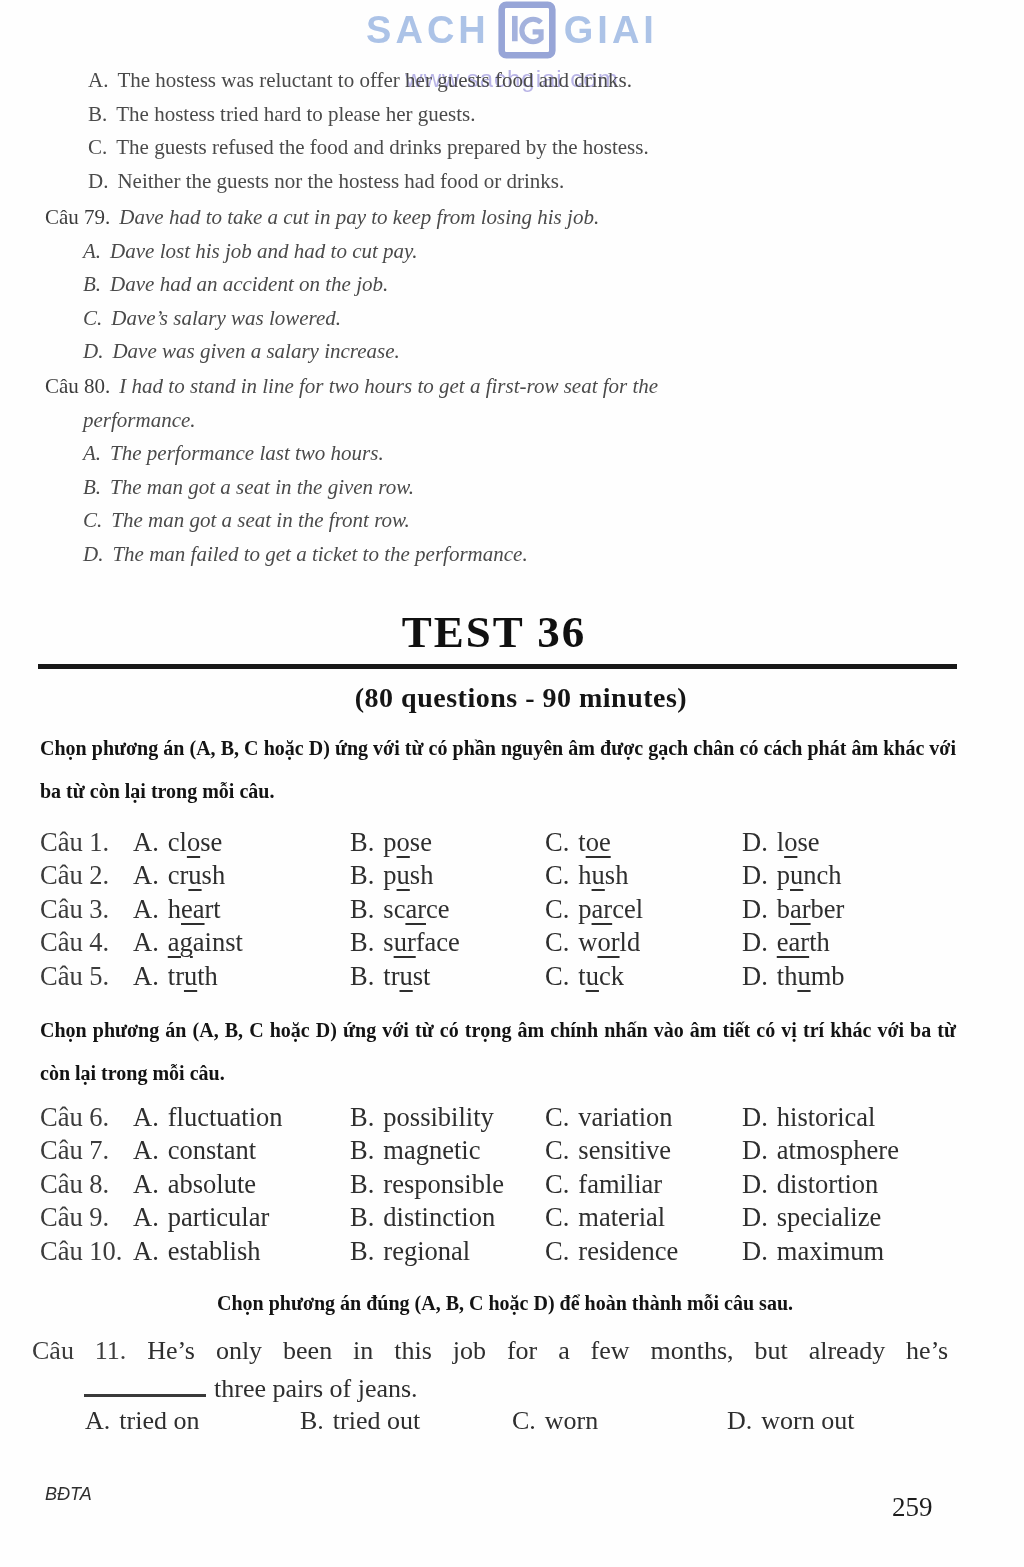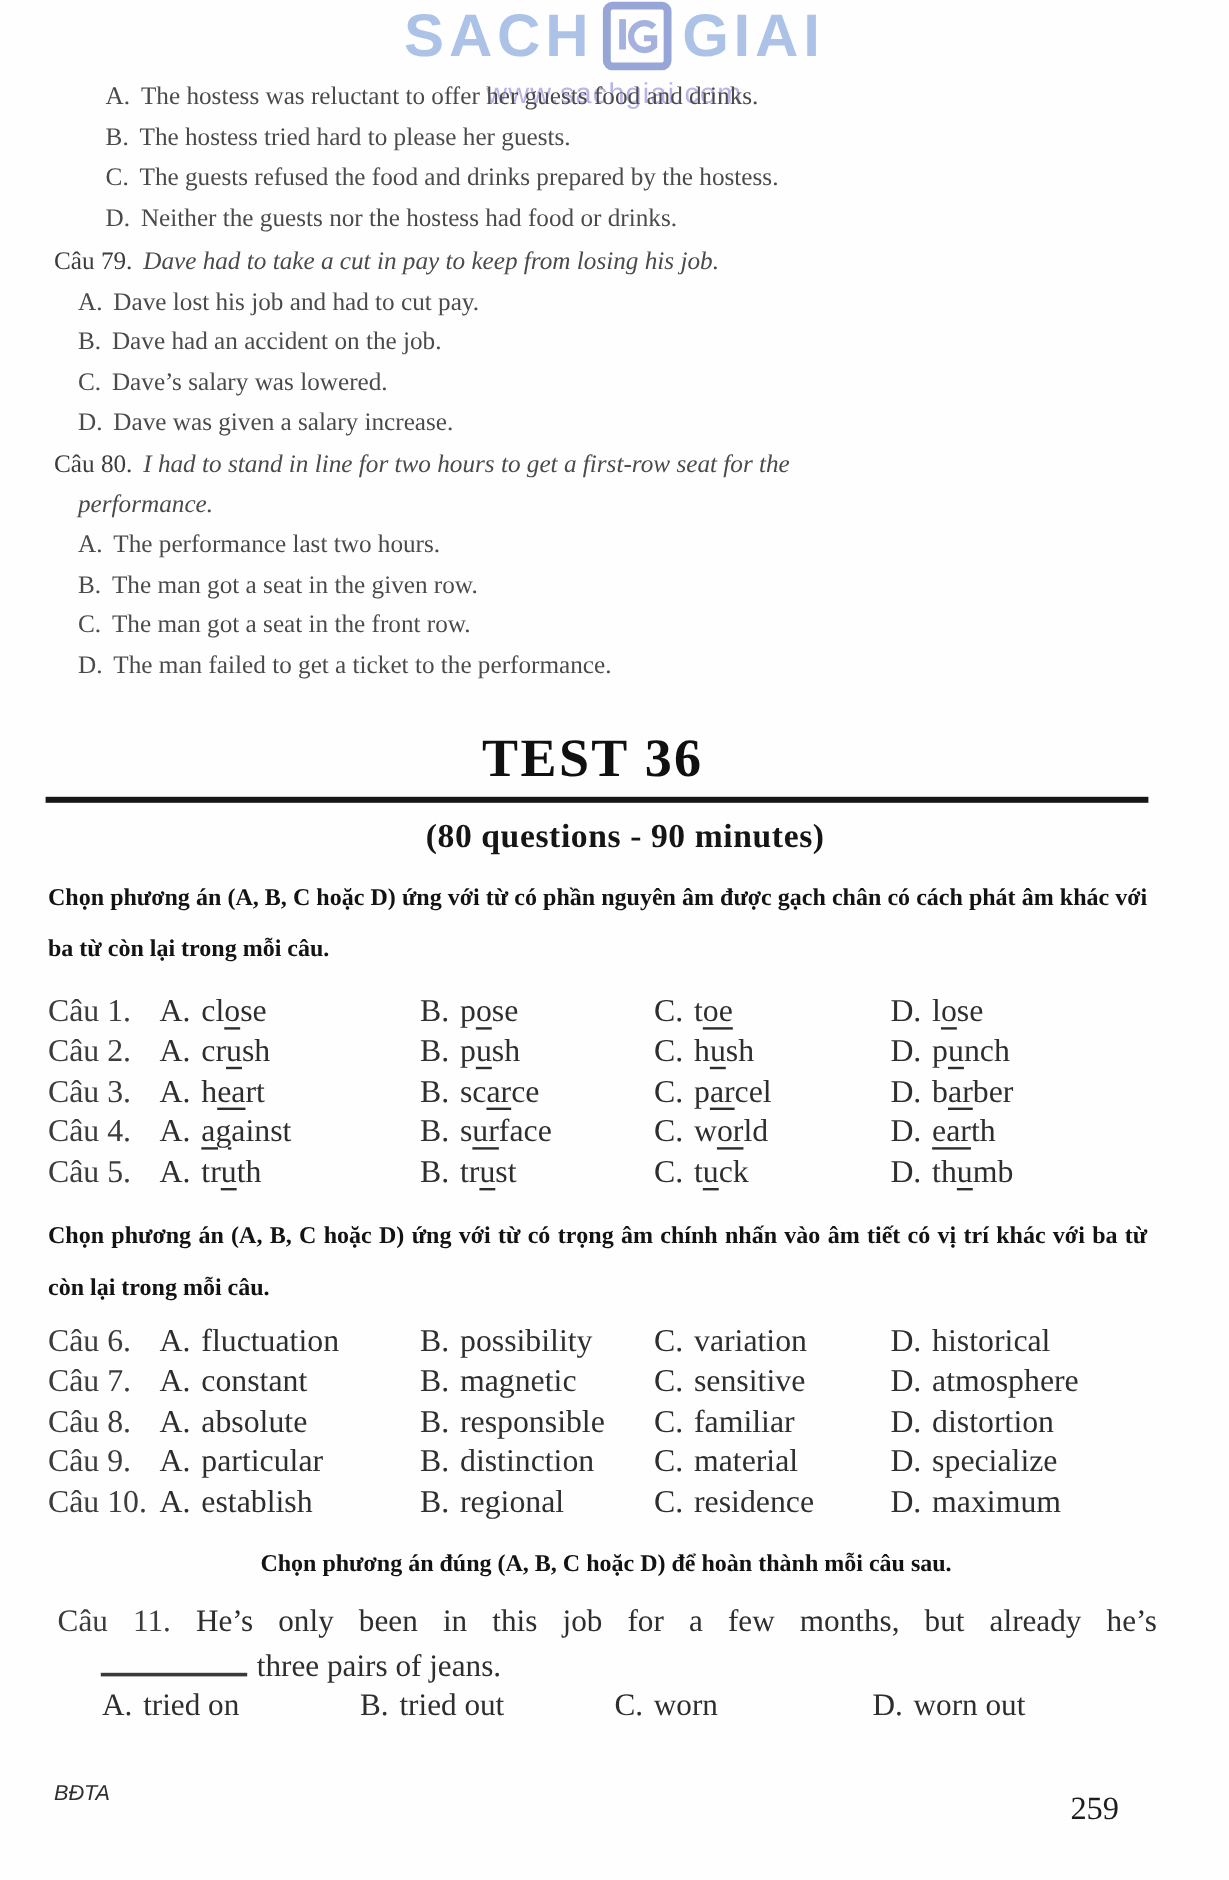--- a/index.html
+++ b/index.html
@@ -6,21 +6,21 @@
   #page{
     position:relative;width:1024px;height:1567px;background:#fefefe;
     font-family:"Liberation Serif",serif;color:#2b2b2b;overflow:hidden;
   }
   .abs{position:absolute;}
   .z1{z-index:2;}
   .line{font-size:21px;line-height:33.5px;white-space:nowrap;}
   .prev{color:#4a4a4a;}
   .italic{font-style:italic;}
   .letter{margin-right:9px;}
-  .opts{margin-left:20px;}
+  .opts{margin-left:38px;font-style:italic;}
   .title{font-size:45px;font-weight:bold;letter-spacing:2px;color:#101010;text-align:center;}
   .subtitle{font-size:28px;font-weight:bold;color:#151515;text-align:center;letter-spacing:.5px;}
   .rule{background:#171717;height:4.5px;}
   .instr{font-size:20px;font-weight:bold;line-height:43px;color:#131313;text-align:justify;}
   .rows .prow{
     display:grid;grid-template-columns:93px 217px 195px 197px 1fr;
     font-size:26.5px;line-height:33.4px;color:#2e2e2e;white-space:nowrap;
   }
   .qnum{color:#3c3c3c;}
   .u{text-decoration:underline;text-decoration-thickness:2px;text-underline-offset:5px;}
@@ -28,21 +28,21 @@
   .q11line2{font-size:26px;color:#2e2e2e;line-height:34px;}
   .blank{display:inline-block;width:122px;height:19px;border-bottom:3px solid #3a3a3a;}
   .blank + span{margin-left:8px;}
   .q11opts{display:grid;grid-template-columns:215px 212px 215px 1fr;padding-left:45px;
     font-size:26px;color:#2e2e2e;white-space:nowrap;}
   .footer-left{font-family:"Liberation Sans",sans-serif;font-style:italic;font-size:18px;color:#2f2f2f;}
   .page-num{font-size:27px;color:#1d1d1d;}
   
   .wm{left:0;right:0;top:735;display:flex;flex-direction:column;align-items:center;z-index:1;}
   .wm-row{display:flex;align-items:center;gap:7px;}
-  .wm-brand{font-family:"Liberation Sans",sans-serif;font-weight:bold;font-size:50px;
+  .wm-brand{font-family:"Liberation Sans",sans-serif;font-weight:bold;font-size:38px;
     letter-spacing:4px;color:#a6bee6;opacity:.92;}
   .wm-url{margin-top:5px;font-family:"Liberation Sans",sans-serif;font-size:24px;
     color:#b3aee4;letter-spacing:1px;opacity:.92;}
 </style>
 </head>
 <body>
 
 <div id="page">
 
   <div class="abs wm">
@@ -167,21 +167,21 @@
       <span class="qnum">Câu 10.</span>
       <span><span class="letter">A.</span><span>establish</span></span>
       <span><span class="letter">B.</span><span>regional</span></span>
       <span><span class="letter">C.</span><span>residence</span></span>
       <span><span class="letter">D.</span><span>maximum</span></span>
     </div>
   </div>
 
   <div class="abs z1 instr" style="top:1282px;left:47px;width:916px;text-align:center;">Chọn phương án đúng (A, B, C hoặc D) để hoàn thành mỗi câu sau.</div>
 
-  <div class="abs z1 q11line1" style="top:1336px;left:48px;width:916px;">
+  <div class="abs z1 q11line1" style="top:1336px;left:32px;width:916px;">
     <span class="qnum">Câu 11.</span>
     <span>He’s only been in this job for a few months, but already he’s</span>
   </div>
   <div class="abs z1 q11line2" style="top:1372px;left:84px;">
     <span class="blank"></span><span>three pairs of jeans.</span>
   </div>
   <div class="abs z1 q11opts" style="top:1406px;left:40px;width:944px;">
     <span><span class="letter">A.</span><span>tried on</span></span>
     <span><span class="letter">B.</span><span>tried out</span></span>
     <span><span class="letter">C.</span><span>worn</span></span>

